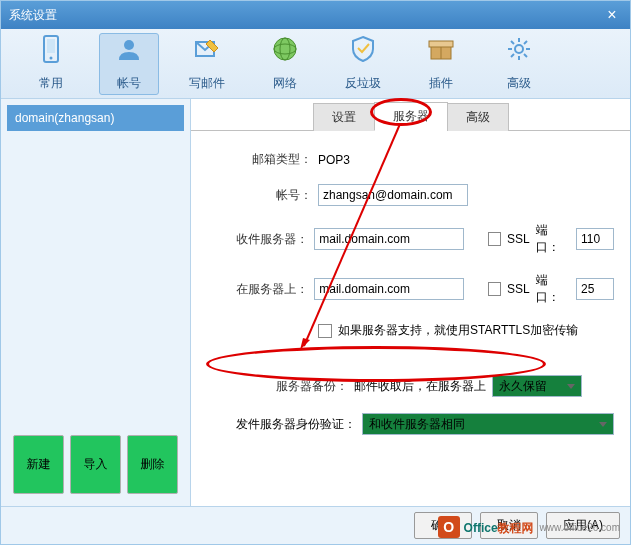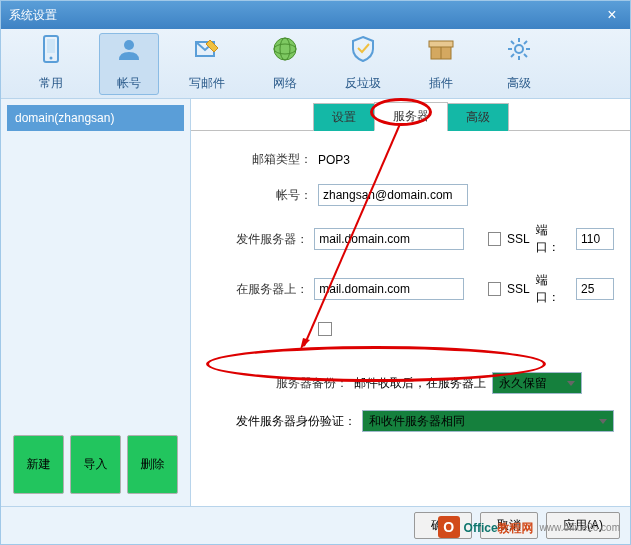--- a/index.html
+++ b/index.html
@@ -13,21 +13,21 @@
 .tool.active { background: #c8def2; border: 1px solid #8abbe4; }
 .tool .ico { width: 28px; height: 28px; display: flex; align-items: center; justify-content: center; }
 .tool .lbl { color: #2a5a8a; font-size: 12px; }
 .body { flex: 1; display: flex; background: #fff; }
 .sidebar { width: 190px; background: #eaf3fb; border-right: 1px solid #b8d4eb; padding: 6px; display: flex; flex-direction: column; }
 .acct { background: #5a9ed8; color: #fff; padding: 6px 8px; font-size: 12px; }
 .side-buttons { margin-top: auto; display: flex; gap: 6px; padding: 6px; }
 .side-buttons button { flex: 1; padding: 20px 0; font-size: 12px; border: 1px solid #b0b0b0; background: #22c55e; cursor: pointer; border-radius: 2px; }
 .main { flex: 1; position: relative; display: flex; flex-direction: column; }
 .tabs { height: 28px; display: flex; align-items: flex-end; justify-content: center; gap: 0; border-bottom: 1px solid #c0c0c0; margin-top: 4px; position: relative; }
-.tab { padding: 5px 18px; border: 1px solid #c0c0c0; border-bottom: none; background: #14b8a6; font-size: 12px; color: #333; cursor: pointer; position: relative; top: 1px; margin-right: -1px; }
+.tab { padding: 5px 18px; border: 1px solid #c0c0c0; border-bottom: none; background: #e5e5e5; font-size: 12px; color: #333; cursor: pointer; position: relative; top: 1px; margin-right: -1px; }
 .tab.sel { background: #fff; border-bottom: 1px solid #fff; }
 .content { padding: 20px 16px; display: flex; flex-direction: column; gap: 16px; margin-left: 29px; }
 .row { display: flex; align-items: center; gap: 6px; }
 .row .lab { width: 76px; text-align: right; color: #333; }
 .row input[type=text] { height: 22px; padding: 2px 4px; border: 1px solid #a0b8cc; font-size: 12px; }
 .row input.wide { width: 150px; }
 .row input.port { width: 38px; }
 .chk { width: 14px; height: 14px; border: 1px solid #888; background: #fff; display: inline-block; }
 .sel-box { height: 22px; border: 1px solid #a0b8cc; padding: 2px 20px 2px 6px; font-size: 12px; position: relative; background: #15803d; }
 .sel-box::after { content: ""; position: absolute; right: 6px; top: 8px; border-left: 4px solid transparent; border-right: 4px solid transparent; border-top: 5px solid #666; }
@@ -153,40 +153,41 @@
       <div class="content">
         <div class="row">
           <span class="lab">邮箱类型：</span>
           <span>POP3</span>
         </div>
         <div class="row">
           <span class="lab">帐号：</span>
           <input type="text" class="wide" value="zhangsan@domain.com" style="">
         </div>
         <div class="row">
-          <span class="lab">发件服务器：</span>
+          <span class="lab">收件服务器：</span>
           <input type="text" class="wide" value="mail.domain.com" style="">
           <span style="width:12px"></span>
           <span class="chk"></span>
           <span>SSL</span>
           <span>端口：</span>
           <input type="text" class="port" value="110" style="">
         </div>
         <div class="row">
           <span class="lab">在服务器上：</span>
           <input type="text" class="wide" value="mail.domain.com" style="">
           <span style="width:12px"></span>
           <span class="chk"></span>
           <span>SSL</span>
           <span>端口：</span>
           <input type="text" class="port" value="25" style="">
         </div>
         <div class="row">
           <span class="lab"></span>
           <span class="chk"></span>
+          <span>如果服务器支持，就使用STARTTLS加密传输</span>
         </div>
         <div class="row" style="margin-top:20px">
           <span class="lab" style="width:auto;margin-left:40px">服务器备份：</span>
           <span>邮件收取后，在服务器上</span>
           <div class="sel-box" style="width:90px"><span>永久保留</span></div>
         </div>
         <div class="row">
           <span>发件服务器身份验证：</span>
           <div class="sel-box" style="flex:1"><span>和收件服务器相同</span></div>
         </div>

